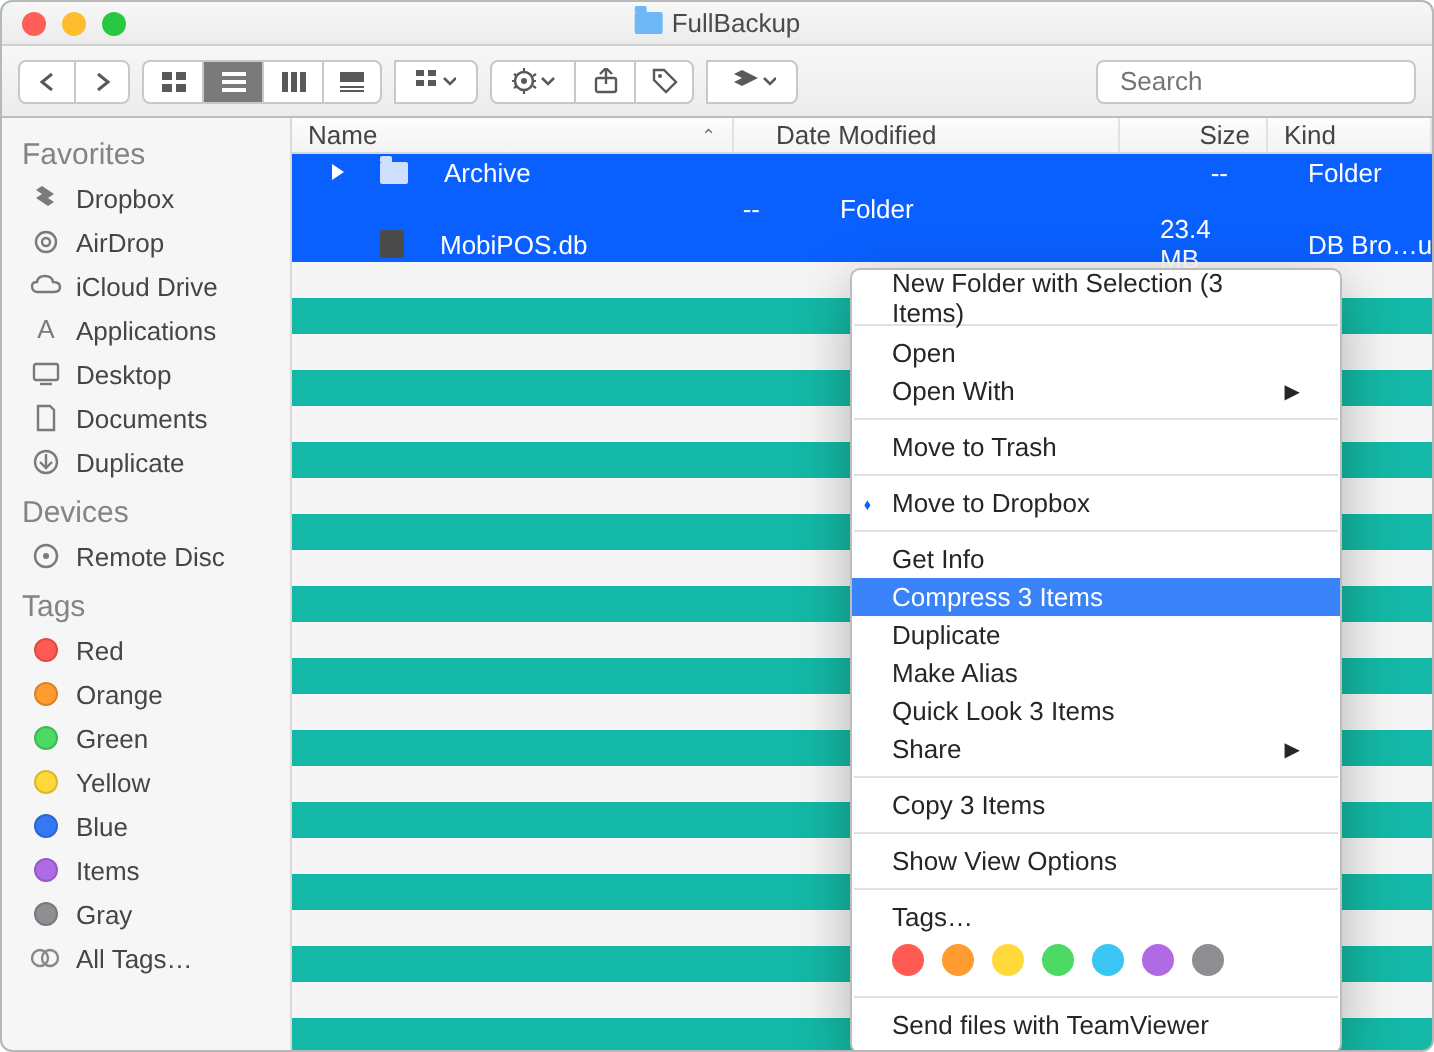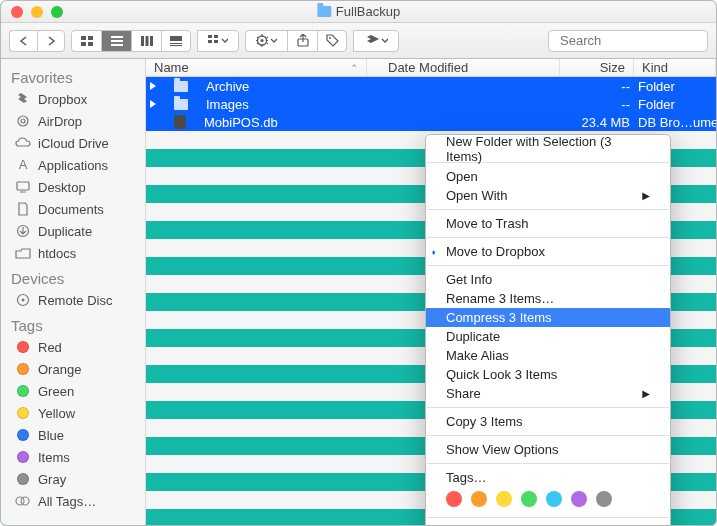--- a/index.html
+++ b/index.html
@@ -32,21 +32,21 @@
 .tagdot{width:12px;height:12px;border-radius:50%;border:1px solid rgba(0,0,0,.15);}
 .main { flex:1; display:flex; flex-direction:column; position:relative;}
 .cols { height:18px; background:linear-gradient(#fdfdfd,#f3f3f3); border-bottom:1px solid #d7d7d7; display:flex; align-items:center; font-size:11px; color:#444;}
 .col { padding:0 8px; border-right:1px solid #e2e2e2; height:100%; display:flex; align-items:center;}
 .col.name{flex:1;align-items:center;} .col.date{width:180px;margin-left:13px;} .col.size{width:74px; justify-content:flex-end;} .col.kind{width:82px;}
 .sortasc{margin-left:auto;color:#777;font-size:9px;}
 .rows { flex:1; overflow:auto;}
 .row { height:18px; display:flex; align-items:center; font-size:12px;}
 .row:nth-child(even){background:#f5f5f5;}
 .row.sel{background:#0a60ff;color:#fff;}
-.row .c{padding:0 4px;display:flex;align-items:center;gap:18px;height:100%;}
+.row .c{padding:0 20px;display:flex;align-items:center;gap:18px;height:100%;}
 .row .c.name{flex:1;} .row .c.date{width:180px;} .row .c.size{width:74px;justify-content:flex-end;} .row .c.kind{width:82px;white-space:nowrap;overflow:hidden;text-overflow:ellipsis;}
 .disc{width:0;height:0;border-top:4px solid transparent;border-bottom:4px solid transparent;border-left:6px solid currentColor;}
 .fico2{width:14px;height:11px;background:#3a7be0;border-radius:1px;position:relative;}
 .row.sel .fico2{background:#cfe0ff;}
 .fico2::before{content:"";position:absolute;top:-3px;left:0;width:6px;height:3px;background:inherit;border-radius:1px 1px 0 0;}
 .dbico{width:12px;height:14px;background:#4a4a4a;border-radius:1px;}
 .ctxmenu{position:absolute;left:279px;top:75px;width:246px;background:#fff;border:1px solid #bcbcbc;border-radius:5px;box-shadow:0 8px 28px rgba(0,0,0,.28);padding:4px 0;z-index:50;}
 .mi{height:19px;padding:0 20px;display:flex;align-items:center;color:#262626;font-size:13px;position:relative;}
 .mi.hov{background:#3a82f7;color:#fff;}
 .mi .sub{margin-left:auto;font-size:10px;}
@@ -223,28 +223,20 @@
           </div>
           <div class="sb-item">
             <span class="sb-ico">
               <svg viewBox="0 0 16 14">
                 <circle cx="8" cy="7" r="5.5" fill="none" stroke="#7a7a7a" stroke-width="1.2"></circle>
                 <path d="M8 3 V9 M5 7 L8 10 L11 7" fill="none" stroke="#7a7a7a" stroke-width="1.2"></path>
               </svg>
             </span>
             <span>Duplicate</span>
           </div>
-          <div class="sb-item">
-            <span class="sb-ico">
-              <svg viewBox="0 0 16 14">
-                <path d="M1 5 H6 L7 3 H15 V12 H1 Z" fill="none" stroke="#7a7a7a" stroke-width="1.2"></path>
-              </svg>
-            </span>
-            <span>htdocs</span>
-          </div>
         </div>
       <div class="sb-head">Devices</div>
       <div id="sb-dev">
           <div class="sb-item">
             <span class="sb-ico">
               <svg viewBox="0 0 16 14">
                 <circle cx="8" cy="7" r="5.5" fill="none" stroke="#7a7a7a" stroke-width="1.2"></circle>
                 <circle cx="8" cy="7" r="1.5" fill="#7a7a7a"></circle>
               </svg>
             </span>
@@ -322,25 +314,20 @@
             <div class="c name">
               <span class="disc"></span>
               <span class="fico2"></span>
               <span>Archive</span>
             </div>
             <div class="c date"></div>
             <div class="c size">--</div>
             <div class="c kind">Folder</div>
           </div>
           <div class="row sel">
-            <div class="c name">
-              <span class="disc"></span>
-              <span class="fico2"></span>
-              <span>Images</span>
-            </div>
             <div class="c date"></div>
             <div class="c size">--</div>
             <div class="c kind">Folder</div>
           </div>
           <div class="row sel">
             <div class="c name">
               <span style="width:6px"></span>
               <span class="dbico"></span>
               <span>MobiPOS.db</span>
             </div>
@@ -382,21 +369,20 @@
           </div>
         <div class="msep"></div>
         <div class="mi">Move to Trash</div>
         <div class="msep"></div>
         <div class="mi">
             <span class="miico">⬪</span>
             <span>Move to Dropbox</span>
           </div>
         <div class="msep"></div>
         <div class="mi">Get Info</div>
-        <div class="mi">Rename 3 Items…</div>
         <div class="mi hov">Compress 3 Items</div>
         <div class="mi">Duplicate</div>
         <div class="mi">Make Alias</div>
         <div class="mi">Quick Look 3 Items</div>
         <div class="mi">
             <span>Share</span>
             <span class="sub">▶</span>
           </div>
         <div class="msep"></div>
         <div class="mi">Copy 3 Items</div>

